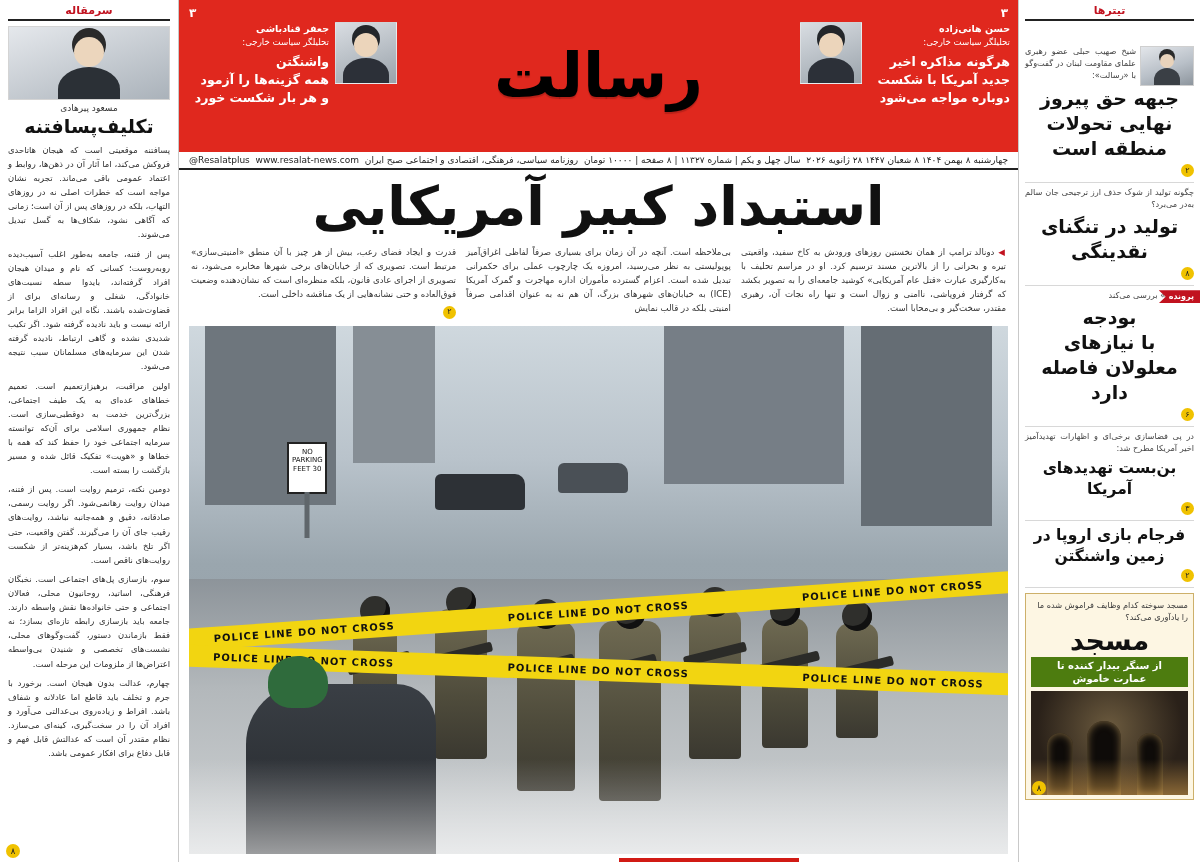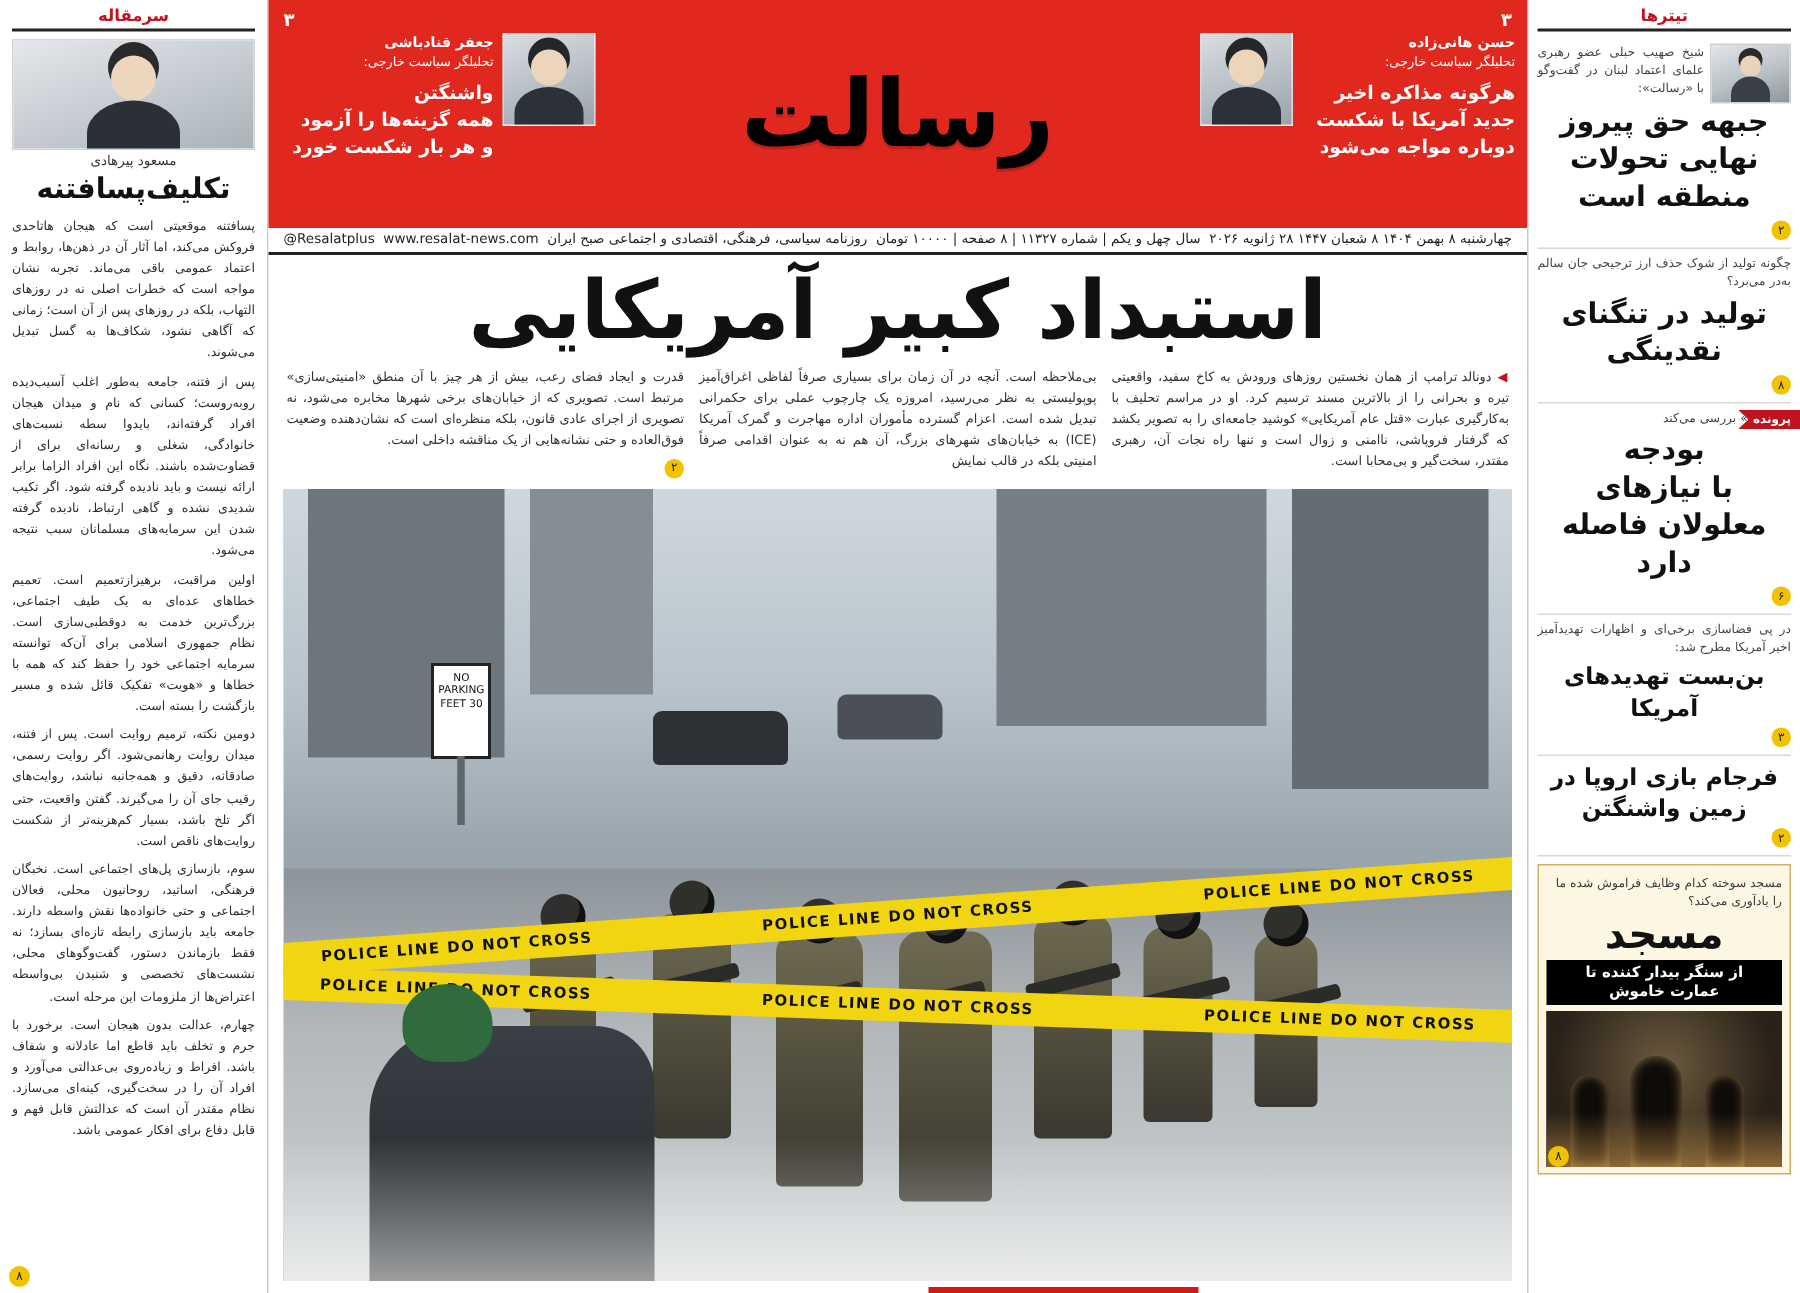--- a/index.html
+++ b/index.html
@@ -29,21 +29,21 @@
     position: relative;
   }
   .titr-head {
     text-align: center;
     color: #c1121f;
     font-weight: bold;
     font-size: 11px;
     letter-spacing: 0.5px;
     padding-bottom: 2px;
     border-bottom: 2px solid #222;
-    margin-bottom: 4px;
+    margin-bottom: 21px;
   }
   .titr-item { padding: 4px 0 5px 0; border-bottom: 1px solid #d8d8d8; position: relative; }
   .titr-kicker {
     font-size: 8.2px; color: #444; line-height: 1.45;
     text-align: justify; direction: rtl; margin-bottom: 3px;
   }
   .titr-title {
     font-size: 15.5px; font-weight: bold; color: #111;
     line-height: 1.32; text-align: center; direction: rtl;
   }
@@ -77,21 +77,21 @@
     padding: 2px 7px 2px 10px; font-weight: bold;
     clip-path: polygon(0 0, 100% 0, 100% 100%, 0 100%, 7px 50%);
   }
   .mosque-box {
     margin-top: 5px; border: 1px solid #cdb06a; background: #fdf6e3;
     padding: 5px 5px 4px 5px; position: relative;
   }
   .mosque-kicker { font-size: 8.2px; color: #3a3a3a; line-height: 1.5; text-align: right; }
   .mosque-title { font-size: 27px; font-weight: bold; color: #111; text-align: center; line-height: 1.1; margin: 2px 0; }
   .mosque-sub {
-    background: #000000; color: #fff; font-size: 10px; font-weight: bold;
+    background: #4d7c0f; color: #fff; font-size: 10px; font-weight: bold;
     text-align: center; padding: 2px 15px; line-height: 1.3;
   }
   .mosque-img {
     margin-top: 4px; height: 104px;
     background:
       radial-gradient(circle at 50% 35%, #6b5a3e 0%, #2a2119 70%),
       #1c1713;
     position: relative; overflow: hidden;
   }
   .mosque-img .arch {
@@ -206,21 +206,21 @@
   .tape {
     position: absolute; left: -4%; right: -4%;
     height: 22px; background: #f2d511;
     color: #111; font-size: 10px; font-weight: bold; letter-spacing: 1px;
     display: flex; align-items: center; justify-content: space-around;
     white-space: nowrap; overflow: hidden;
   }
   .tape.t1 { top: 52%; transform: rotate(-4deg); }
   .tape.t2 { top: 63%; transform: rotate(2deg); }
   .sign {
-    position: absolute; width: 40px; height: 64px; background: #fff;
+    position: absolute; width: 40px; height: 52px; background: #fff;
     border: 2px solid #222; left: 12%; top: 22%;
     font-size: 7px; color: #111; text-align: center; padding-top: 4px; line-height: 1.2;
   }
   .sign::after { content:""; position:absolute; left:50%; bottom:-46px; width:5px; height:46px; background:#5f666b; transform:translateX(-50%); }
   .car { position:absolute; background: #2d3136; border-radius: 6px 10px 4px 4px; }
   .person-front {
     position:absolute; bottom: 0; left: 7%; width: 190px; height: 170px;
     background: linear-gradient(180deg,#3a3f45,#23262a);
     border-radius: 60px 40px 0 0;
   }
@@ -269,21 +269,21 @@
 <body>
 
 <div class="page">
 
   <div class="right-col">
     <div class="titr-head">تیترها</div>
 
     <div class="titr-item">
       <div class="titr-top-row">
         <div class="mini-photo"></div>
-        <div class="titr-kicker">شیخ صهیب حبلی عضو رهبری علمای اعتماد لبنان در گفت‌وگو با «رسالت»:</div>
+        <div class="titr-kicker">شیخ صهیب حبلی عضو رهبری علمای مقاومت لبنان در گفت‌وگو با «رسالت»:</div>
       </div>
       <div class="titr-title big">جبهه حق پیروز نهایی تحولات منطقه است</div>
       <div class="pagenum">۲</div>
     </div>
 
     <div class="titr-item">
       <div class="titr-kicker">چگونه تولید از شوک حذف ارز ترجیحی جان سالم به‌در می‌برد؟</div>
       <div class="titr-title big">تولید در تنگنای نقدینگی</div>
       <div class="pagenum">۸</div>
     </div>

